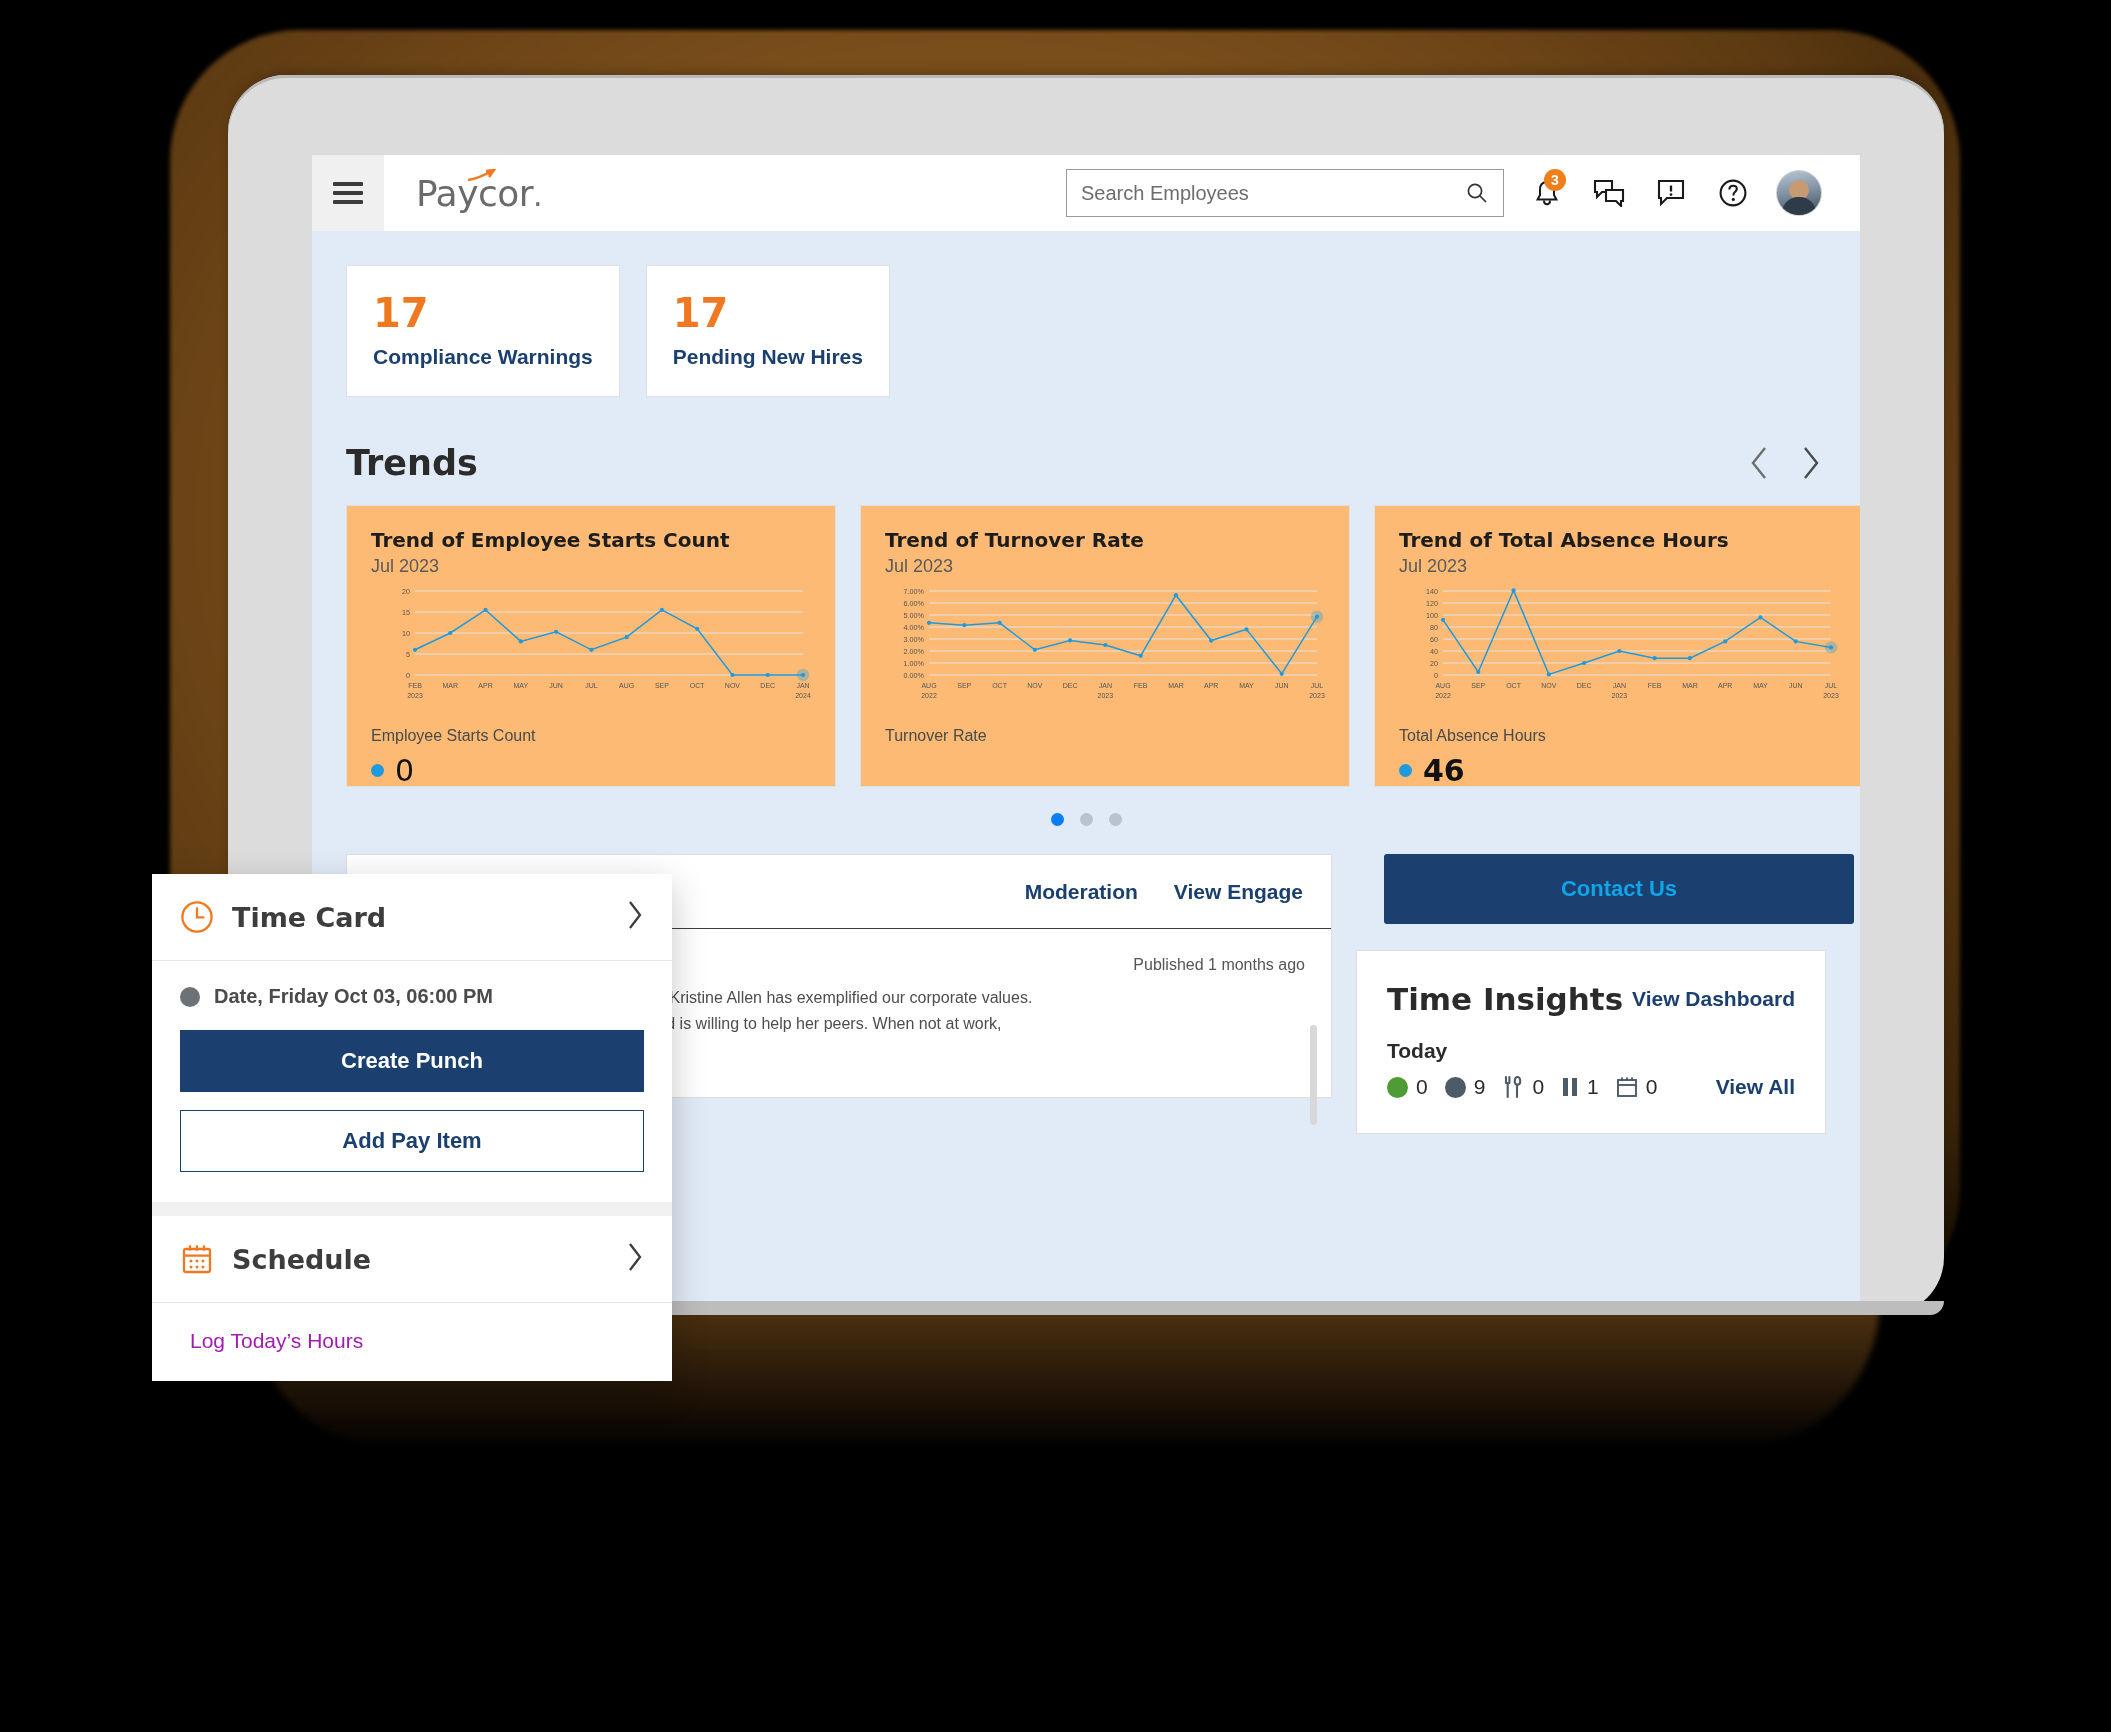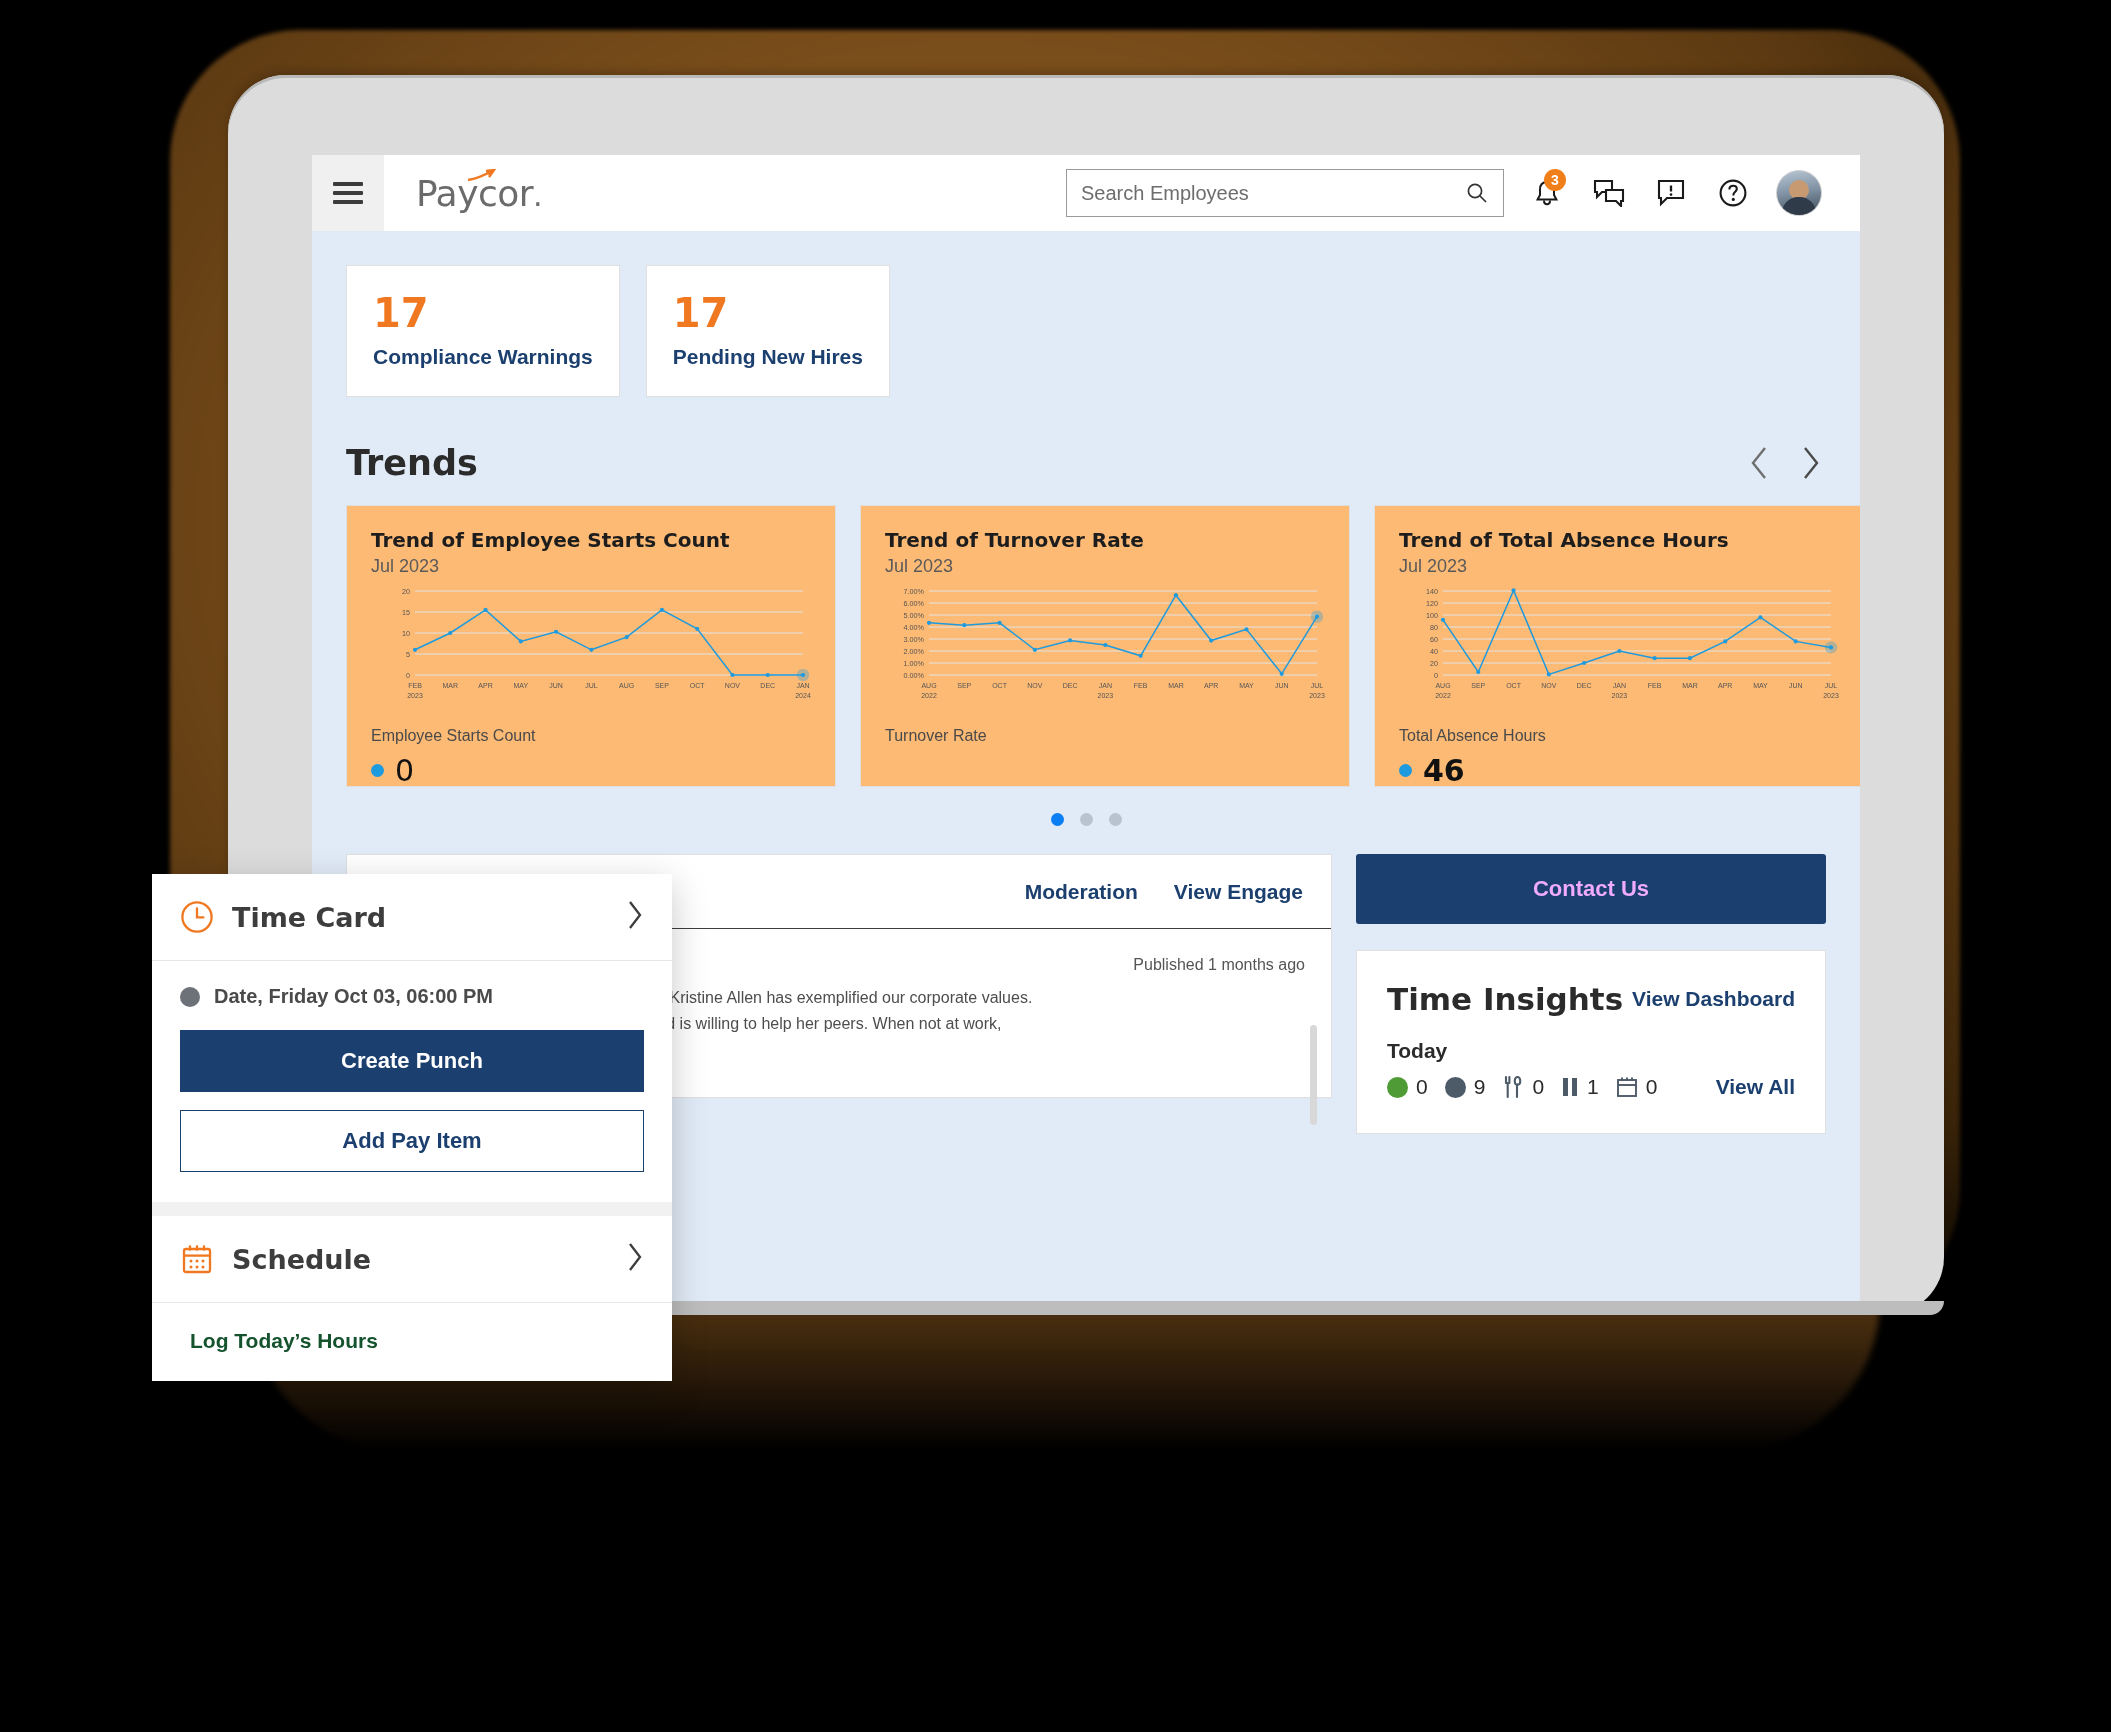--- a/index.html
+++ b/index.html
@@ -264,26 +264,27 @@
     position: absolute; right: 14px; top: 96px;
     width: 7px; height: 100px; border-radius: 4px; background: #d8d8d8;
     cursor: pointer;
   }
 
   .right-col { width: 470px; flex: none; }
   .contact-btn {
     width: 100%;
     height: 70px;
     background: #1b3f6e;
-    color: #f0abfc;
+    color: #0ea5e9;
     font-size: 22px; font-weight: bold;
     border: none;
     border-radius: 3px;
     cursor: pointer;
     font-family: "Liberation Sans", sans-serif;
+    margin-left: 28px;
   }
   .insights-card {
     margin-top: 26px;
     background: #fff;
     border: 1px solid #dfdfdf;
     padding: 30px 30px 34px 30px;
   }
   .insights-head { display: flex; align-items: center; }
   .insights-title { font-size: 31px; font-weight: bold; color: #2b2b2b; font-family:"DejaVu Sans", sans-serif;}
   .insights-link { margin-left: auto; color: #1b3f6e; font-weight: bold; font-size: 21px; cursor: pointer; }
@@ -328,21 +329,21 @@
     background: #fff; color: #1b3f6e;
     border: 1px solid #1b3f6e;
     font-size: 22px; font-weight: bold; cursor: pointer;
     font-family: "Liberation Sans", sans-serif;
   }
   .ov-divider { height: 14px; background: #f1f1f1; }
   .sched-body { padding: 30px 28px 26px 38px; border-bottom: 1px solid #e6e6e6;}
   .sched-line1 { font-size: 20px; color: #4a4a4a; }
   .sched-line2 { font-size: 20px; font-weight: bold; color: #3d3d3d; margin-top: 12px; }
   .sched-foot { padding: 26px 28px 28px 38px; }
-  .sched-link { font-size: 21px; font-weight: bold; color: #14532d; cursor: pointer; }
+  .sched-link { font-size: 21px; font-weight: normal; color: #a21caf; cursor: pointer; }
 </style>
 </head>
 <body>
 
 <div class="bg-blob"></div>
 <div class="bg-blob2"></div>
 
 <div class="tablet">
   <div class="screen">
 

